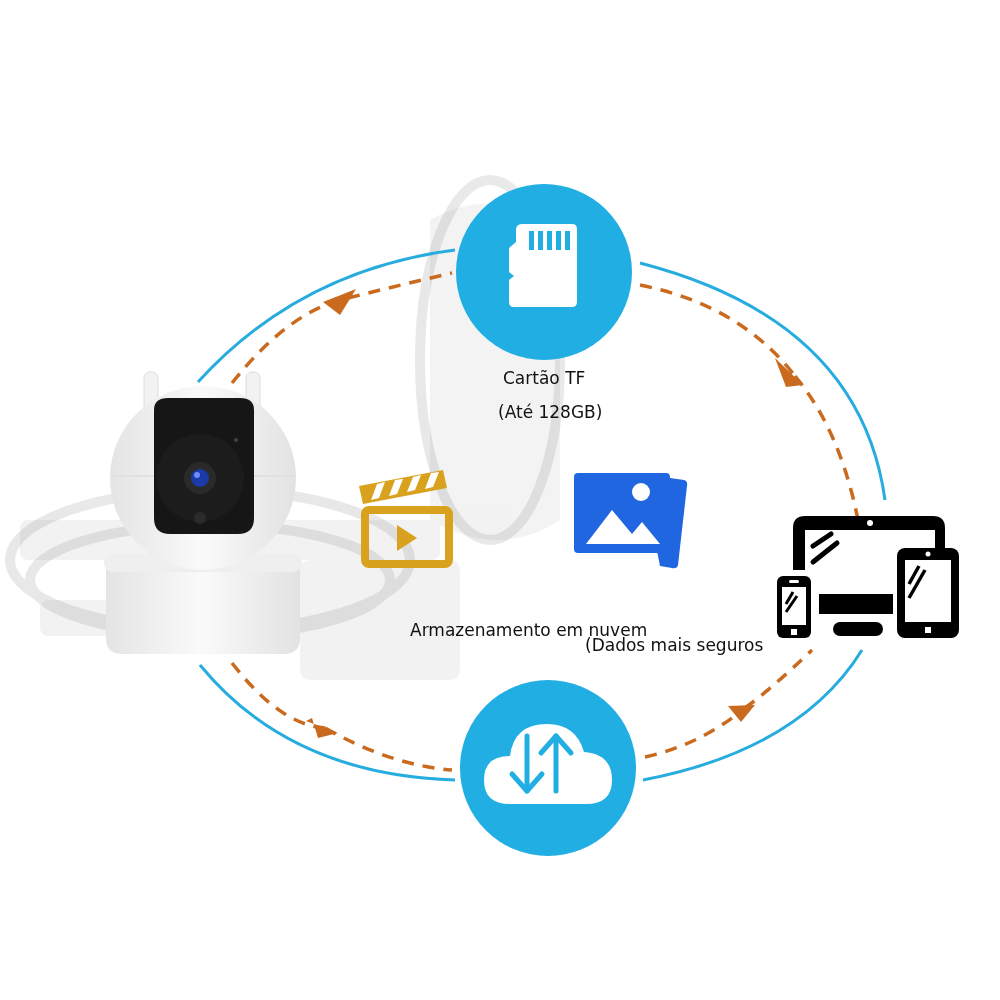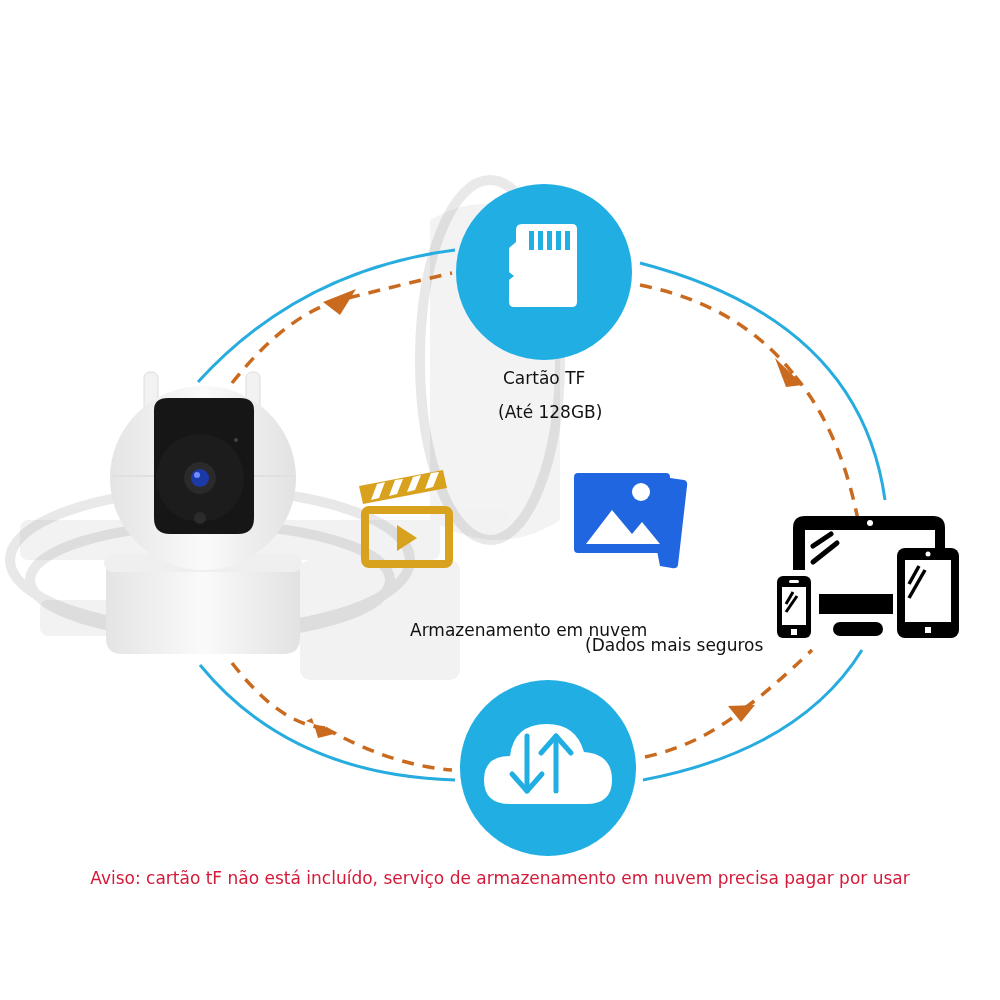--- a/index.html
+++ b/index.html
@@ -165,14 +165,13 @@
 
       <rect x="122" y="40" width="62" height="90" rx="8" fill="#000"></rect>
       <rect x="130" y="52" width="46" height="62" fill="#fff"></rect>
       <circle cx="153" cy="46" r="2.5" fill="#fff"></circle>
       <rect x="150" y="119" width="6" height="6" fill="#fff"></rect>
       <line x1="134" y1="76" x2="144" y2="58" stroke="#000" stroke-width="3.5"></line>
       <line x1="134" y1="90" x2="150" y2="62" stroke="#000" stroke-width="3.5"></line>
     </svg>
   </div>
 
-  <div class="notice">Aviso: cartão tF não está incluído, serviço de armazenamento em nuvem precisa pagar por usar</div>
 </div>
 
 </body></html>

